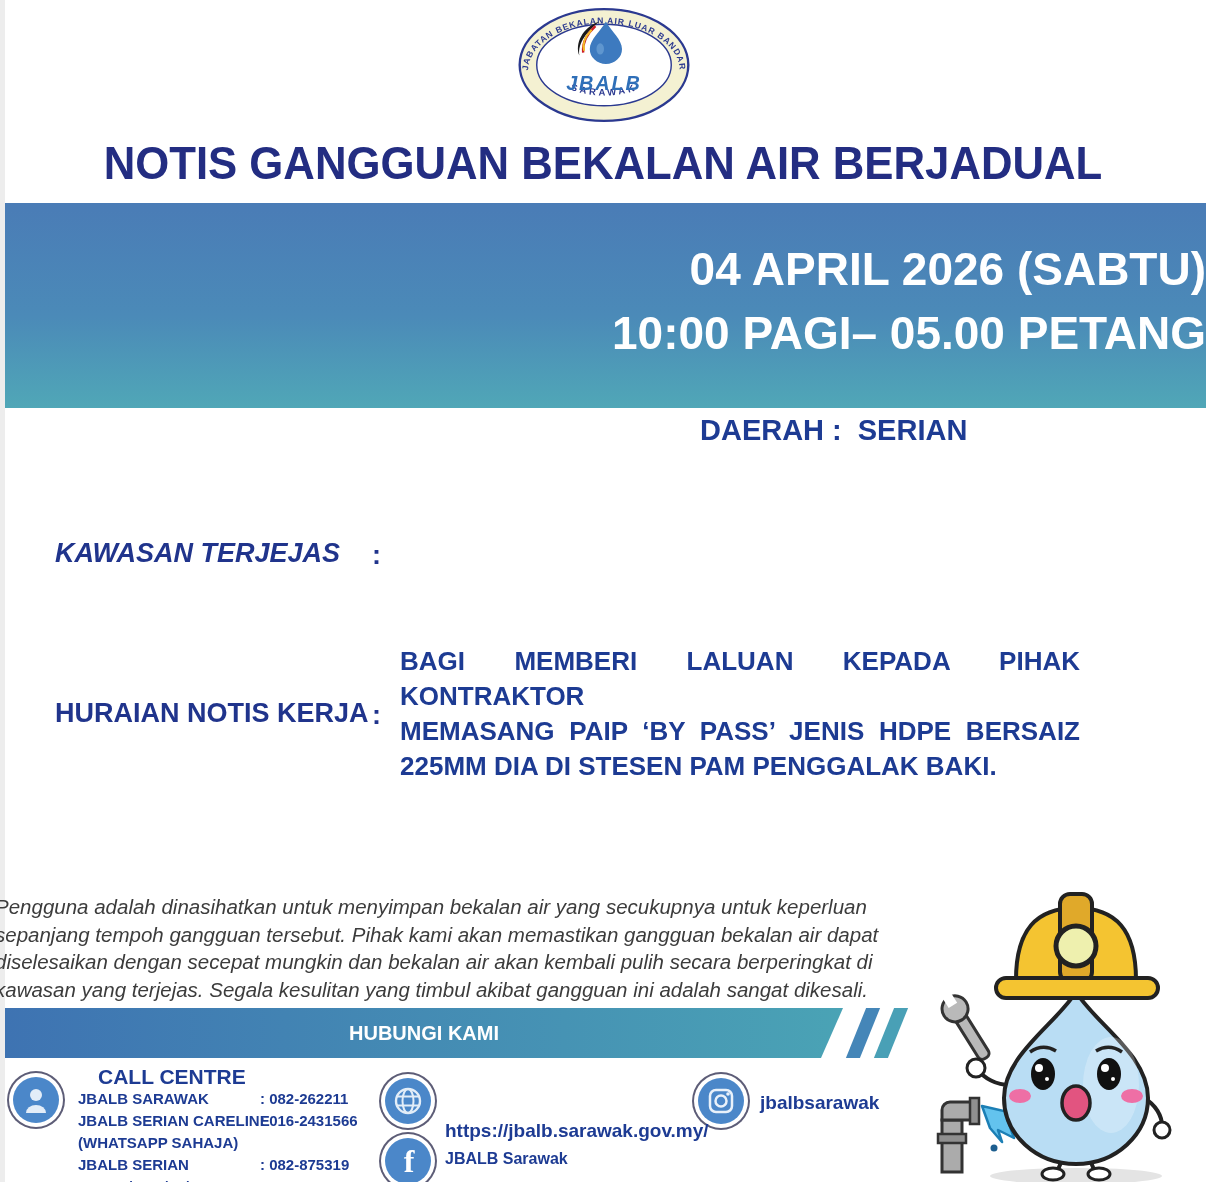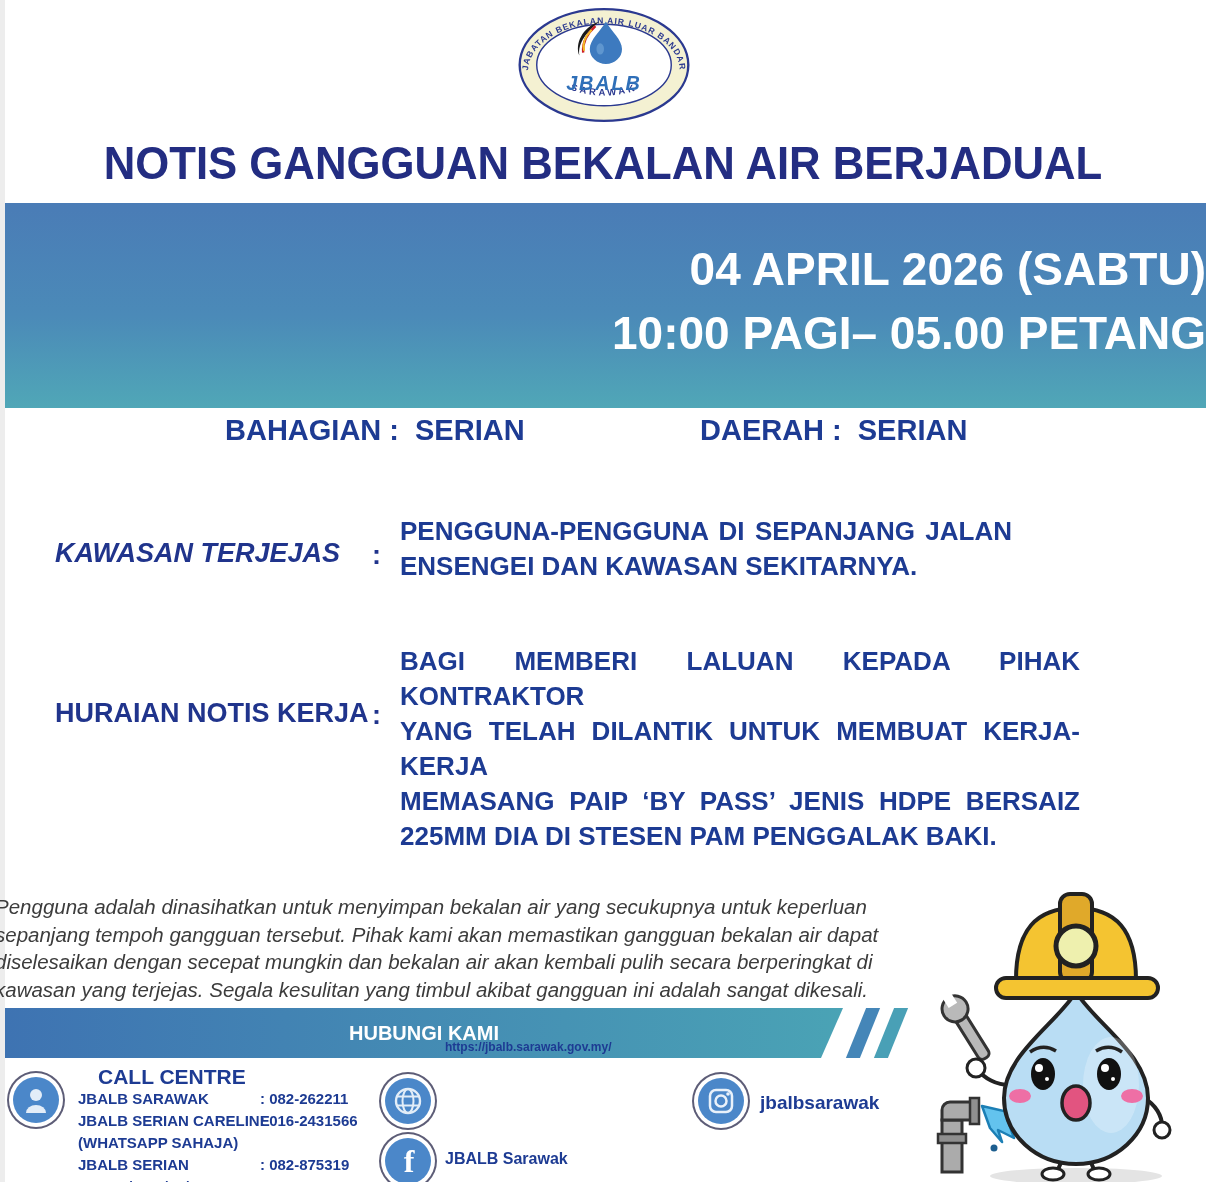--- a/index.html
+++ b/index.html
@@ -69,21 +69,21 @@
   #icon-person{left:13px;top:1077px;}
   #icon-globe{left:385px;top:1078px;}
   #icon-facebook{left:385px;top:1138px;}
   #icon-instagram{left:698px;top:1078px;}
   
   .contact-text{color:#1d3b93;font-weight:bold;}
   .call-centre{position:absolute;left:78px;top:1066px;width:300px;font-size:15px;}
   .cc-heading{line-height:22px;font-size:21px;margin-left:20px;}
   .cc-row{display:flex;line-height:22px;white-space:nowrap;}
   .cc-row .cc-label{width:182px;flex:none;}
-  .website-label{position:absolute;left:445px;top:1040px;font-size:12px;white-space:nowrap;}
+  .website-label{position:absolute;left:445px;top:1120px;font-size:19px;white-space:nowrap;}
   .facebook-label{position:absolute;left:445px;top:1150px;font-size:16px;white-space:nowrap;}
   .instagram-label{position:absolute;left:760px;top:1092px;font-size:19px;white-space:nowrap;}
   
   .mascot{position:absolute;right:0;bottom:0;width:302px;height:302px;}
 </style>
 </head>
 <body>
 
 <div class="poster">
 
@@ -113,40 +113,32 @@
   </div>
 
   <div class="main-title">NOTIS GANGGUAN BEKALAN AIR BERJADUAL</div>
 
   <div class="sched-banner">
     <div class="sched-line l1">04 APRIL 2026 (SABTU)</div>
     <div class="sched-line">10:00 PAGI– 05.00 PETANG</div>
   </div>
 
   <div class="region-row">
-    <div class="region-item region-bahagian">
-      <span>BAHAGIAN :</span><span class="val">SERIAN</span>
-    </div>
     <div class="region-item region-daerah">
       <span>DAERAH :</span><span class="val">SERIAN</span>
     </div>
   </div>
 
   <div id="sec-kawasan-label" class="sec-label">KAWASAN TERJEJAS</div>
   <div id="sec-kawasan-colon" class="sec-colon">:</div>
-  <div id="sec-kawasan-value" class="sec-value">
-      <div class="line">PENGGUNA-PENGGUNA DI SEPANJANG JALAN</div>
-      <div class="line line-last">ENSENGEI DAN KAWASAN SEKITARNYA.</div>
-    </div>
 
   <div id="sec-huraian-label" class="sec-label">HURAIAN NOTIS KERJA</div>
   <div id="sec-huraian-colon" class="sec-colon">:</div>
   <div id="sec-huraian-value" class="sec-value">
       <div class="line">BAGI MEMBERI LALUAN KEPADA PIHAK KONTRAKTOR</div>
-      <div class="line">YANG TELAH DILANTIK UNTUK MEMBUAT KERJA-KERJA</div>
       <div class="line">MEMASANG PAIP ‘BY PASS’ JENIS HDPE BERSAIZ</div>
       <div class="line line-last">225MM DIA DI STESEN PAM PENGGALAK BAKI.</div>
     </div>
 
   <div class="advisory">
       <div class="line">Pengguna adalah dinasihatkan untuk menyimpan bekalan air yang secukupnya untuk keperluan</div>
       <div class="line">sepanjang tempoh gangguan tersebut. Pihak kami akan memastikan gangguan bekalan air dapat</div>
       <div class="line">diselesaikan dengan secepat mungkin dan bekalan air akan kembali pulih secara berperingkat di</div>
       <div class="line line-last">kawasan yang terjejas. Segala kesulitan yang timbul akibat gangguan ini adalah sangat dikesali.</div>
     </div>

